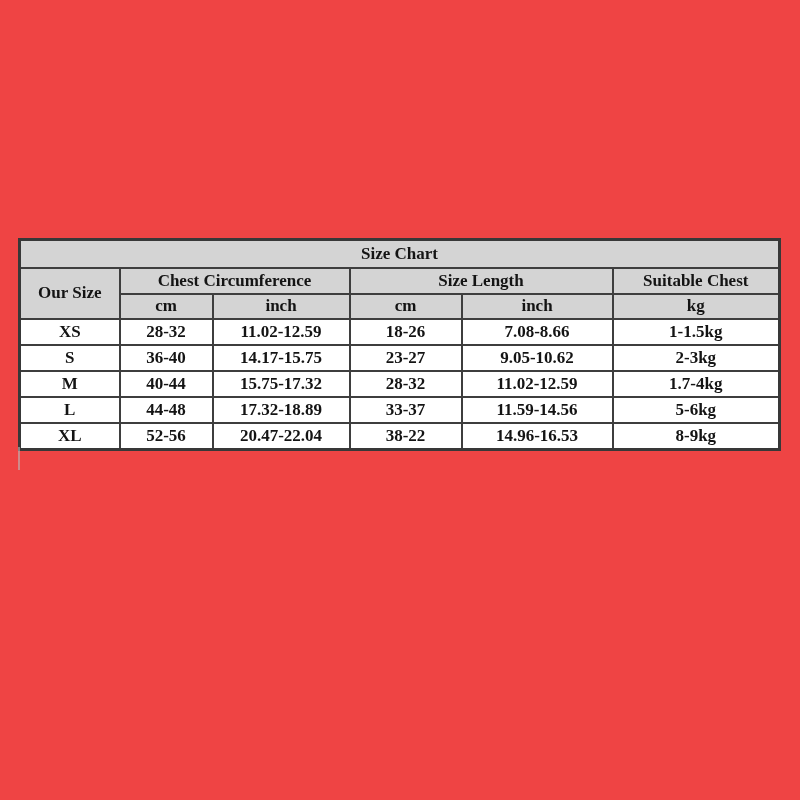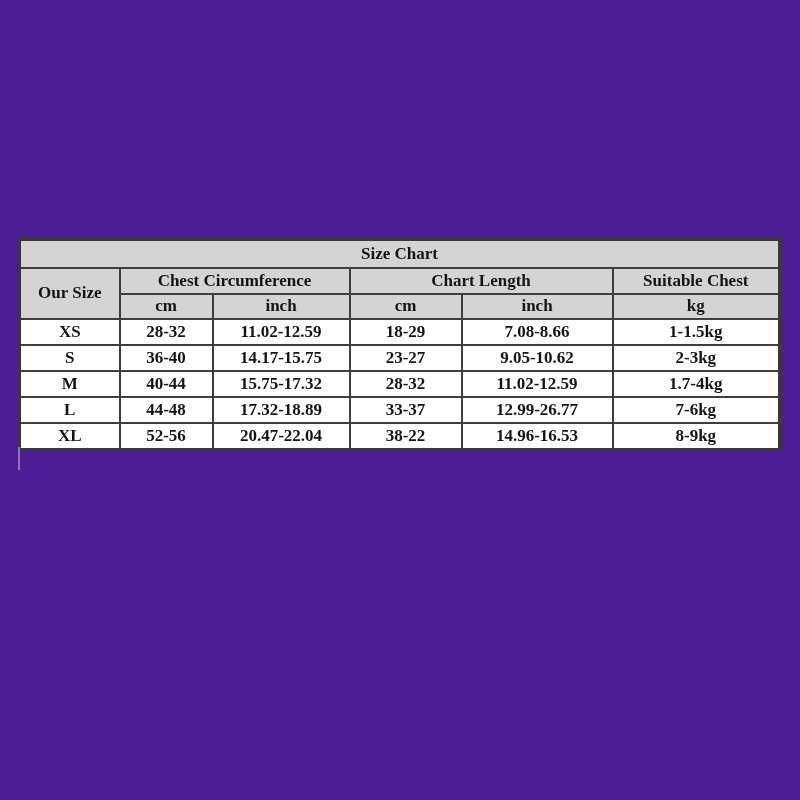--- a/index.html
+++ b/index.html
@@ -4,21 +4,21 @@
 <style>
   html, body {
     margin: 0;
     padding: 0;
     background: #ffffff;
   }
   .page {
     position: relative;
     width: 800px;
     height: 800px;
-    background: #4c1d95;
+    background: #ef4444;
     font-family: "Liberation Serif", "DejaVu Serif", serif;
     overflow: hidden;
   }
   table.size-chart {
     position: absolute;
     left: 18px;
     top: 238px;
     width: 760px;
     border-collapse: collapse;
     table-layout: fixed;
@@ -73,37 +73,37 @@
     </colgroup>
 
     <tbody>
         <tr class="title-row">
       <td colspan="6" class="hdr">Size Chart</td>
     </tr>
 
     <tr class="group-row">
       <td rowspan="2" class="hdr">Our Size</td>
       <td colspan="2" class="hdr">Chest Circumference</td>
-      <td colspan="2" class="hdr">Chart Length</td>
+      <td colspan="2" class="hdr">Size Length</td>
       <td class="hdr">Suitable Chest</td>
     </tr>
 
     <tr class="unit-row">
       <td class="hdr">cm</td>
       <td class="hdr">inch</td>
       <td class="hdr">cm</td>
       <td class="hdr">inch</td>
       <td class="hdr">kg</td>
     </tr>
 
     <tr class="data-row">
       <td class="body-cell">XS</td>
       <td class="body-cell">28-32</td>
       <td class="body-cell">11.02-12.59</td>
-      <td class="body-cell">18-29</td>
+      <td class="body-cell">18-26</td>
       <td class="body-cell">7.08-8.66</td>
       <td class="body-cell">1-1.5kg</td>
     </tr>
 
     <tr class="data-row">
       <td class="body-cell">S</td>
       <td class="body-cell">36-40</td>
       <td class="body-cell">14.17-15.75</td>
       <td class="body-cell">23-27</td>
       <td class="body-cell">9.05-10.62</td>
@@ -117,22 +117,22 @@
       <td class="body-cell">28-32</td>
       <td class="body-cell">11.02-12.59</td>
       <td class="body-cell">1.7-4kg</td>
     </tr>
 
     <tr class="data-row">
       <td class="body-cell">L</td>
       <td class="body-cell">44-48</td>
       <td class="body-cell">17.32-18.89</td>
       <td class="body-cell">33-37</td>
-      <td class="body-cell">12.99-26.77</td>
-      <td class="body-cell">7-6kg</td>
+      <td class="body-cell">11.59-14.56</td>
+      <td class="body-cell">5-6kg</td>
     </tr>
 
     <tr class="data-row">
       <td class="body-cell">XL</td>
       <td class="body-cell">52-56</td>
       <td class="body-cell">20.47-22.04</td>
       <td class="body-cell">38-22</td>
       <td class="body-cell">14.96-16.53</td>
       <td class="body-cell">8-9kg</td>
     </tr>

